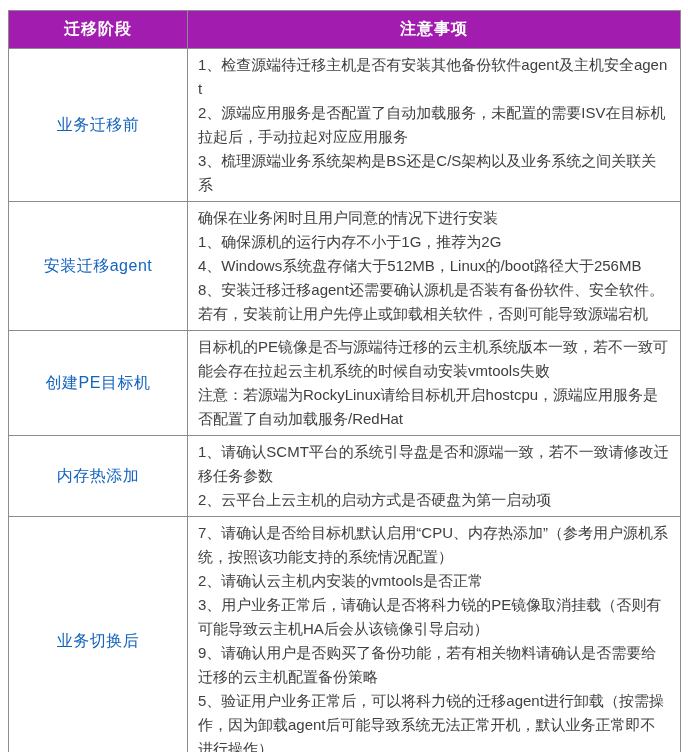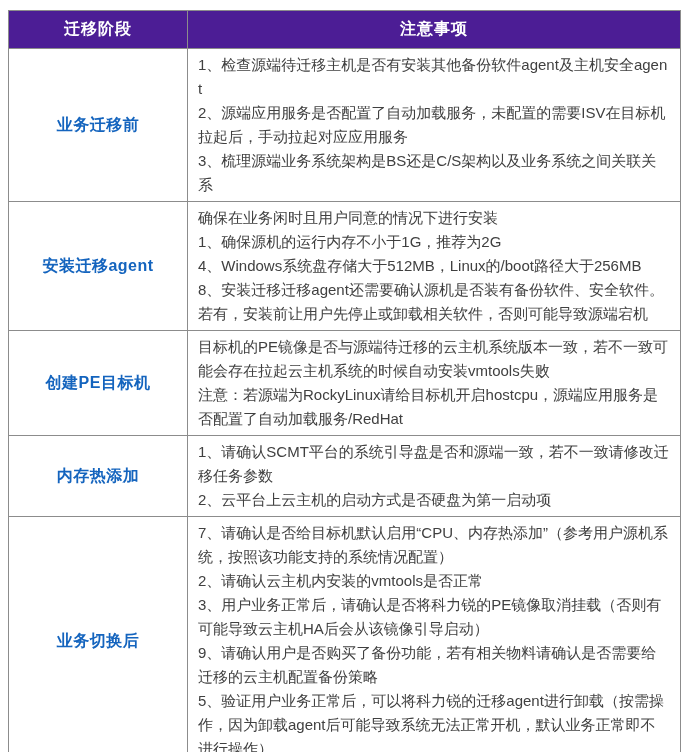--- a/index.html
+++ b/index.html
@@ -21,33 +21,33 @@
     border-collapse: collapse;
     table-layout: fixed;
   }
   table.migration-table th,
   table.migration-table td {
     border: 1px solid #8c8c8c;
     box-sizing: border-box;
   }
   col.phase-col { width: 179px; }
   thead th {
-    background: #4c1d95;
+    background: #a21caf;
     color: #ffffff;
     font-size: 16px;
     font-weight: bold;
     height: 38px;
     text-align: center;
     vertical-align: middle;
     letter-spacing: 1px;
   }
   td.phase-cell {
     color: #1464be;
     font-size: 16px;
-    font-weight: bold;
+    font-weight: normal;
     text-align: center;
     vertical-align: middle;
     background: #ffffff;
     letter-spacing: 0.5px;
     margin-top: 35px;
   }
   td.notes-cell {
     padding: 4px 10px 4px 10px;
     vertical-align: middle;
     color: #404040;

